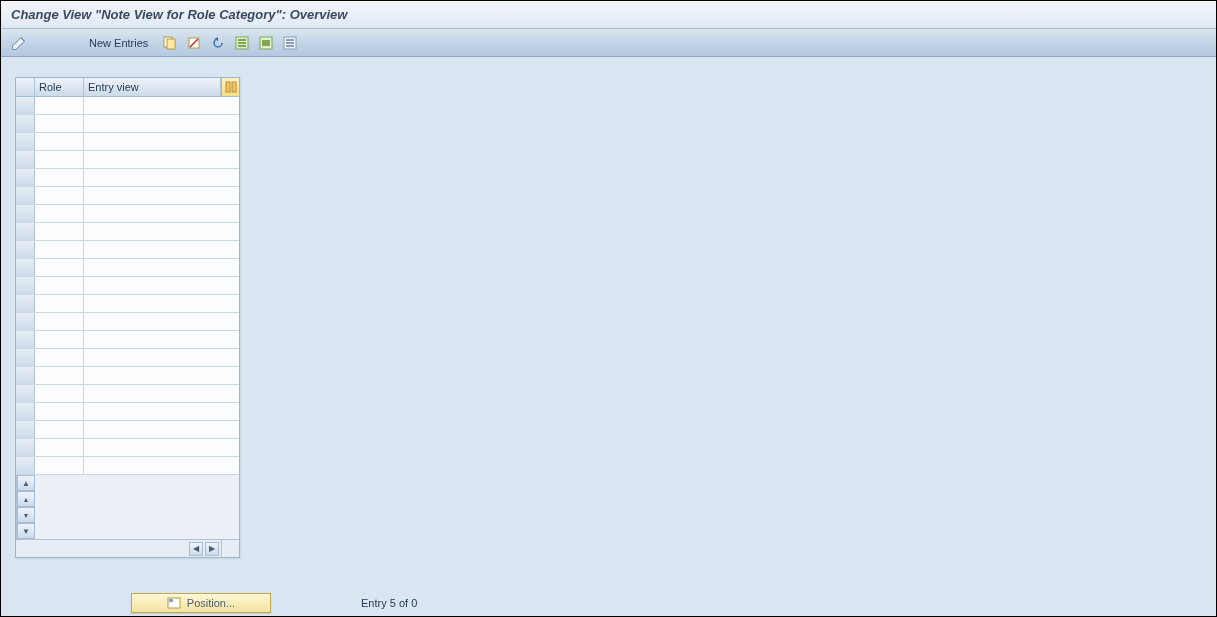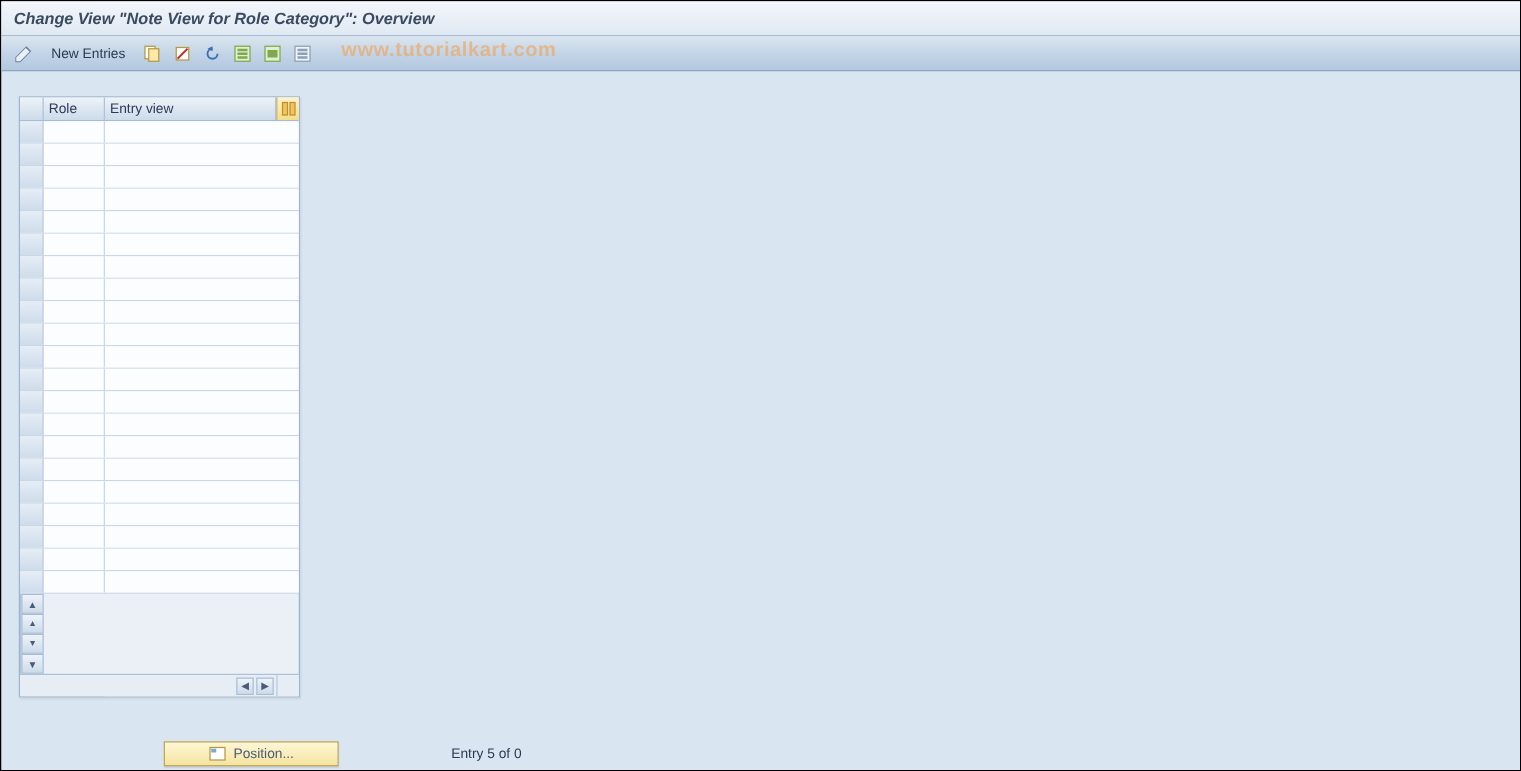--- a/index.html
+++ b/index.html
@@ -44,20 +44,21 @@
     display: inline-flex; align-items: center; justify-content: center;
     border-radius: 2px;
     cursor: pointer;
   }
   .new-entries {
     padding: 0 8px;
     height: 20px;
     display: inline-flex; align-items:center;
     color: #2a3a55;
     cursor: pointer;
+    margin-left: 48px;
   }
   .watermark {
     position: absolute;
     left: 272px; top: 3px;
     font-size: 16px;
     font-weight: bold;
     color: rgba(240,165,90,.65);
     letter-spacing: .5px;
     pointer-events: none;
   }
@@ -207,21 +208,20 @@
       </svg>
   </span>
   <span class="tb-btn">
     <svg width="14" height="14" viewBox="0 0 14 14">
         <rect x="1" y="1" width="12" height="12" fill="#f0f3f7" stroke="#8aa0b8"></rect>
         <rect x="3" y="3" width="8" height="2" fill="#8aa0b8"></rect>
         <rect x="3" y="6" width="8" height="2" fill="#8aa0b8"></rect>
         <rect x="3" y="9" width="8" height="2" fill="#8aa0b8"></rect>
       </svg>
   </span>
-  <span class="watermark">www.tutorialkart.com</span>
 </div>
 
 <div class="main">
   <div class="panel">
     <div class="grid-wrap">
       <div class="grid-area">
         <div class="col-headers">
           <div class="ch-sel"></div>
           <div class="ch-col ch-role">Role</div>
           <div class="ch-col ch-note">Entry view</div>

